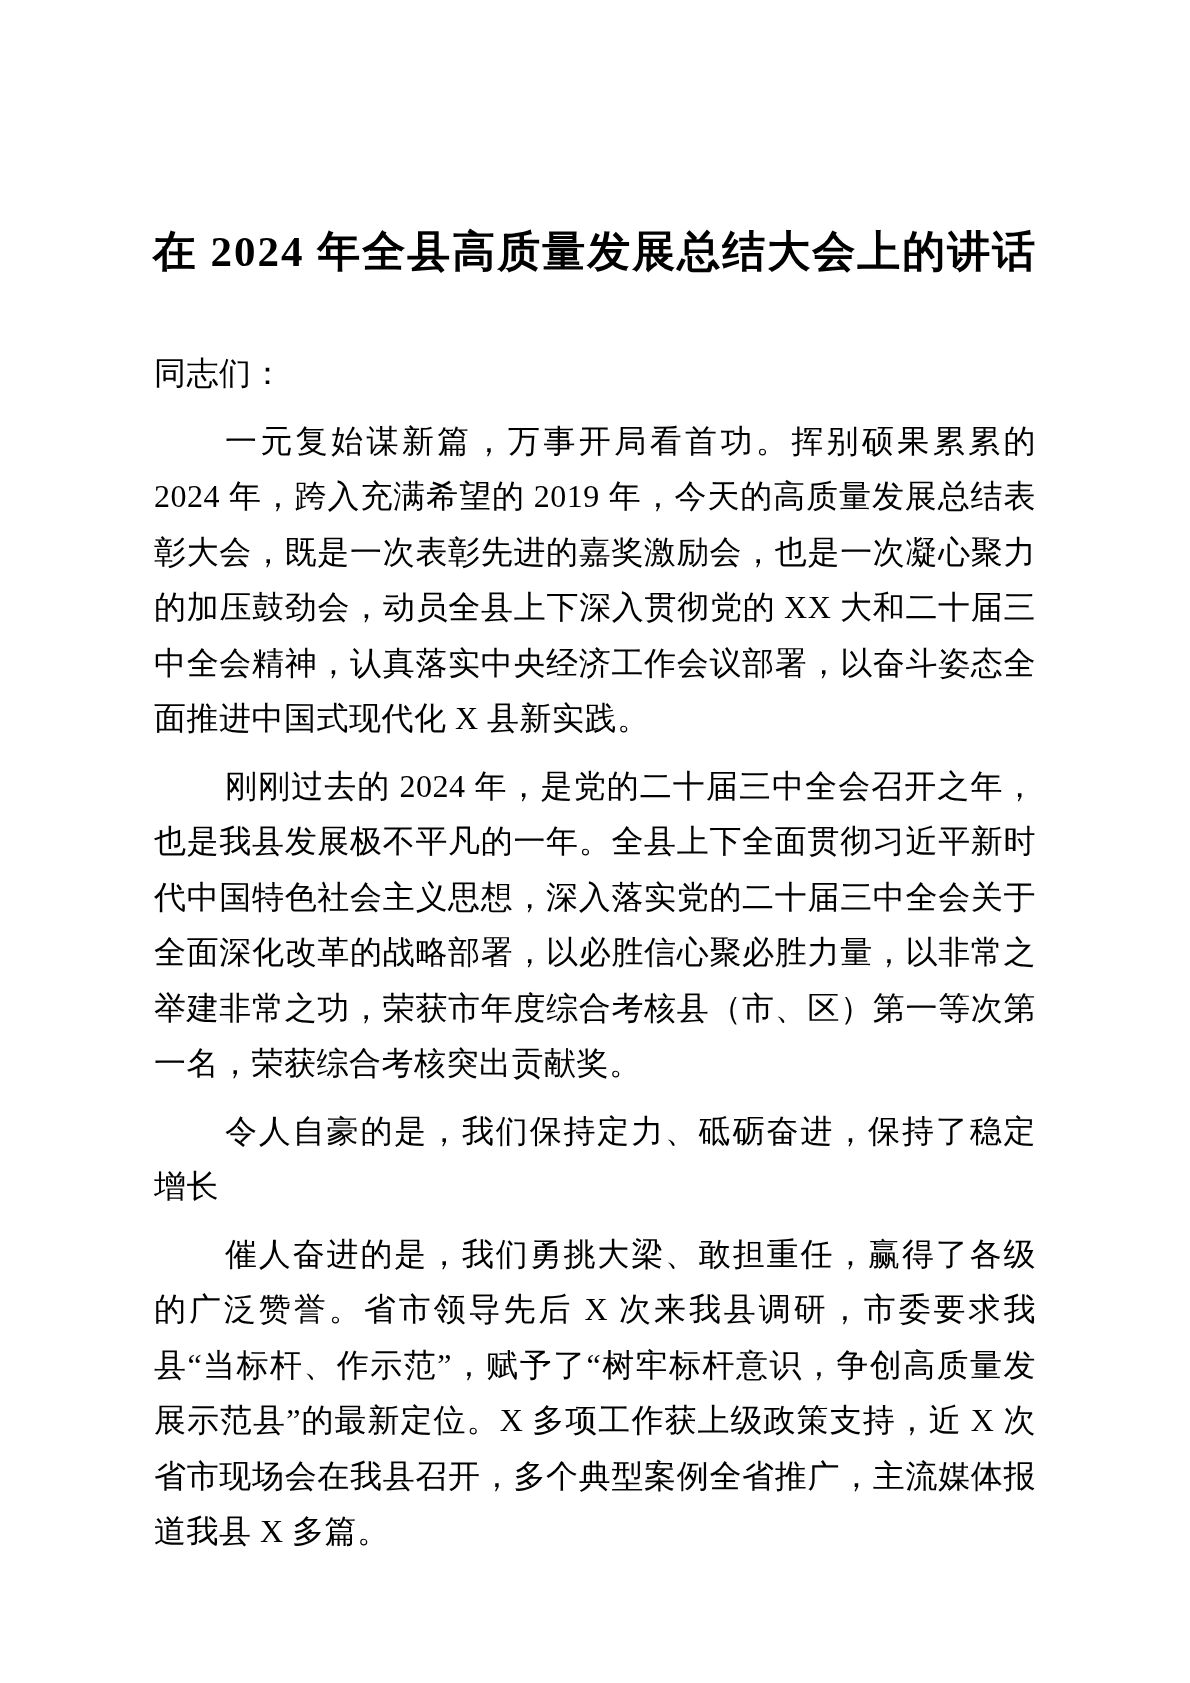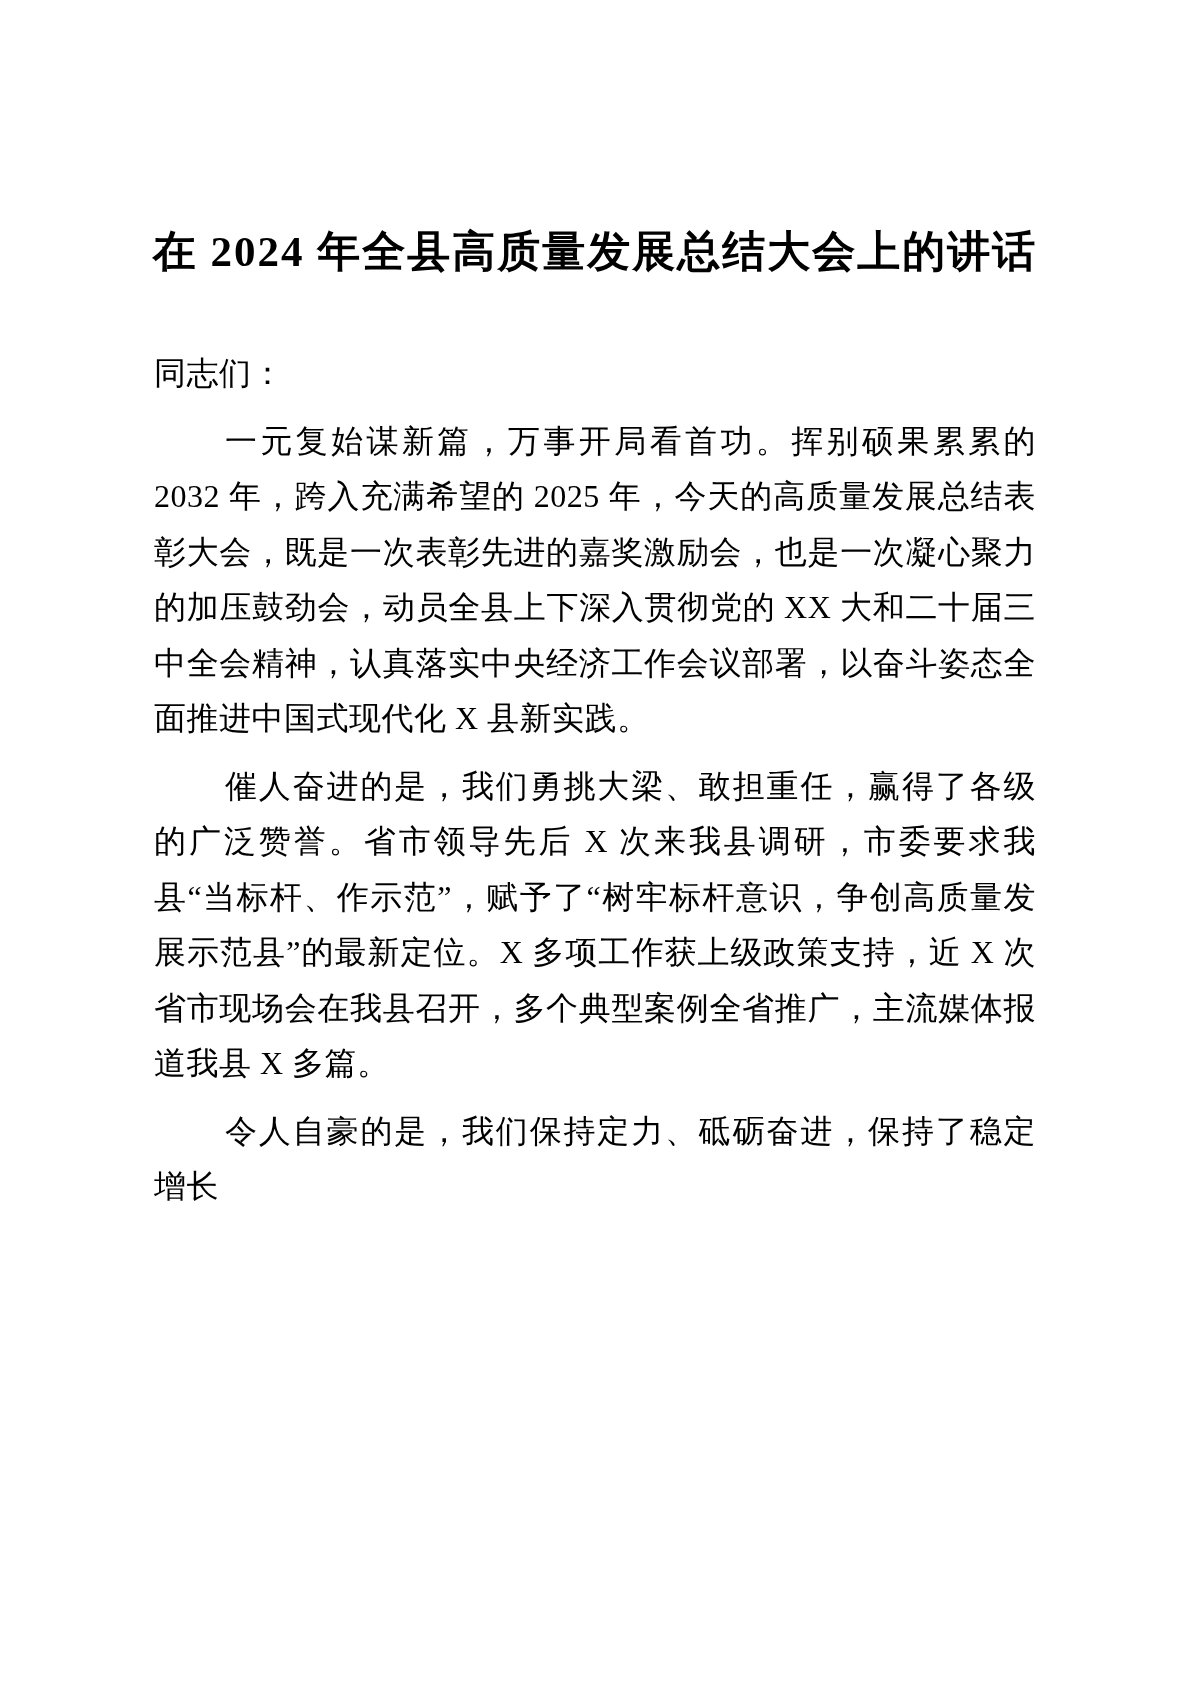--- a/index.html
+++ b/index.html
@@ -45,17 +45,18 @@
     text-indent: 0;
   }
 </style>
 </head>
 <body>
 
 <div class="page">
   <h1 class="doc-title">在 2024 年全县高质量发展总结大会上的讲话</h1>
   <div class="doc-content">
       <p class="no-indent">同志们：</p>
-      <p>一元复始谋新篇，万事开局看首功。挥别硕果累累的 2032 年，跨入充满希望的 2025 年，今天的高质量发展总结表彰大会，既是一次表彰先进的嘉奖激励会，也是一次凝心聚力的加压鼓劲会，动员全县上下深入贯彻党的 XX 大和二十届三中全会精神，认真落实中央经济工作会议部署，以奋斗姿态全面推进中国式现代化 X 县新实践。</p>
+      <p>一元复始谋新篇，万事开局看首功。挥别硕果累累的 2024 年，跨入充满希望的 2019 年，今天的高质量发展总结表彰大会，既是一次表彰先进的嘉奖激励会，也是一次凝心聚力的加压鼓劲会，动员全县上下深入贯彻党的 XX 大和二十届三中全会精神，认真落实中央经济工作会议部署，以奋斗姿态全面推进中国式现代化 X 县新实践。</p>
+      <p>刚刚过去的 2024 年，是党的二十届三中全会召开之年，也是我县发展极不平凡的一年。全县上下全面贯彻习近平新时代中国特色社会主义思想，深入落实党的二十届三中全会关于全面深化改革的战略部署，以必胜信心聚必胜力量，以非常之举建非常之功，荣获市年度综合考核县（市、区）第一等次第一名，荣获综合考核突出贡献奖。</p>
+      <p>令人自豪的是，我们保持定力、砥砺奋进，保持了稳定增长</p>
       <p>催人奋进的是，我们勇挑大梁、敢担重任，赢得了各级的广泛赞誉。省市领导先后 X 次来我县调研，市委要求我县“当标杆、作示范”，赋予了“树牢标杆意识，争创高质量发展示范县”的最新定位。X 多项工作获上级政策支持，近 X 次省市现场会在我县召开，多个典型案例全省推广，主流媒体报道我县 X 多篇。</p>
-      <p>令人自豪的是，我们保持定力、砥砺奋进，保持了稳定增长</p>
     </div>
 </div>
 
 </body></html>

